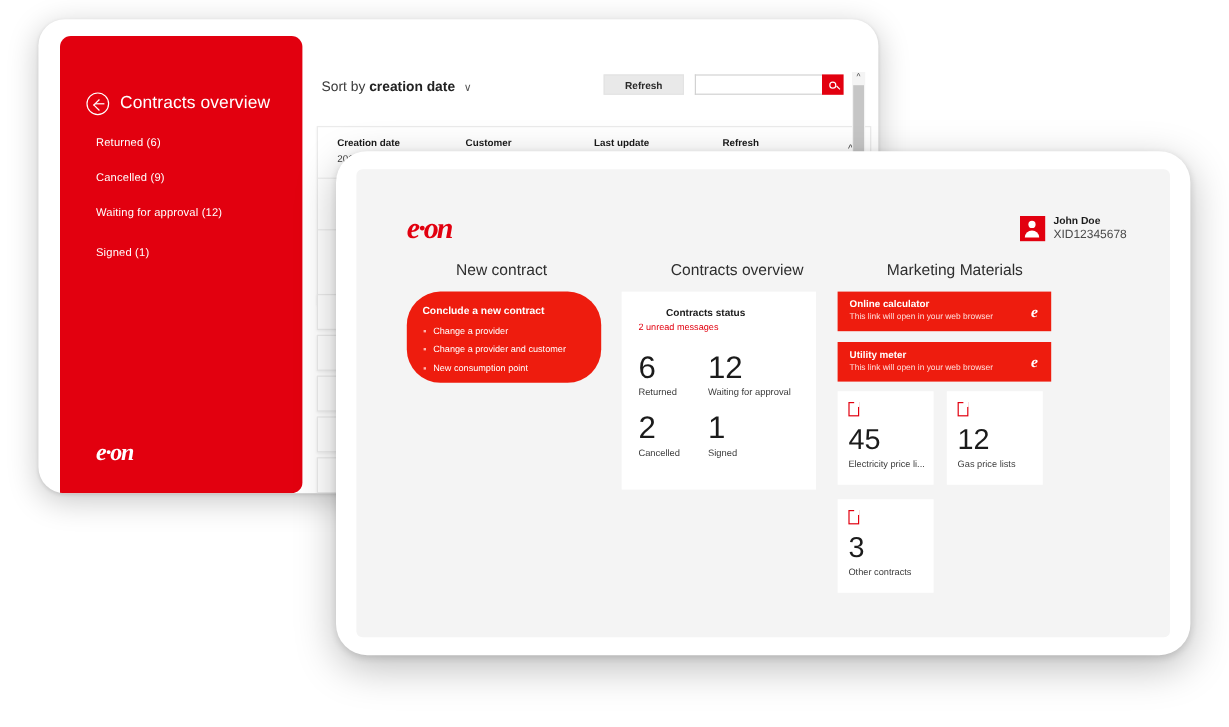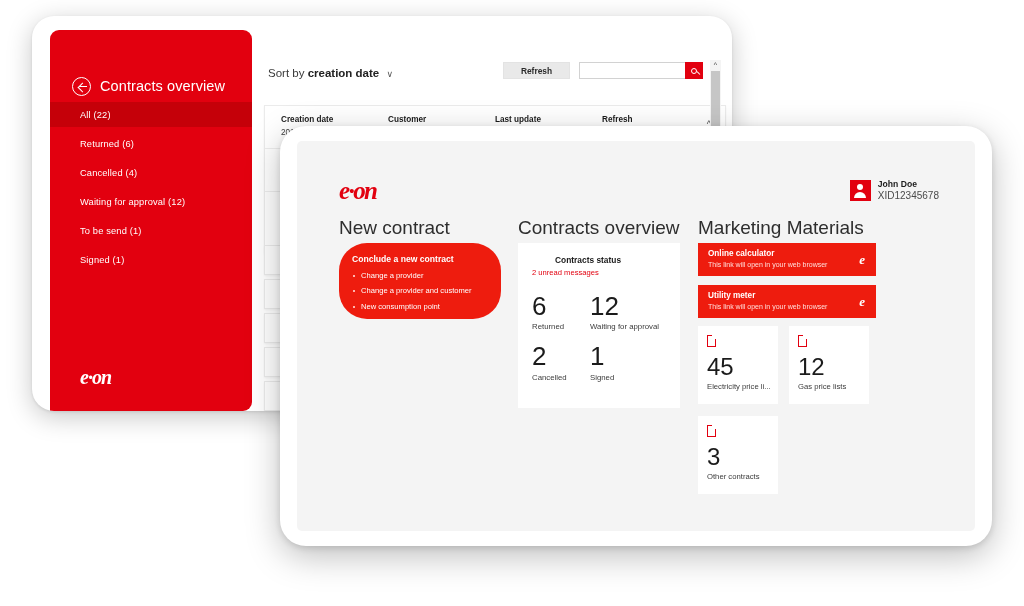--- a/index.html
+++ b/index.html
@@ -277,24 +277,25 @@
     position: absolute; bottom: 3.5px; left: 4.5px;
     width: 12px; height: 6px;
     background: #fff;
     border-radius: 6px 6px 0 0;
   }
   .user-name { font-size: 8.6px; font-weight: bold; color: #1b1b1b; line-height: 1.25; }
   .user-id   { font-size: 10px; color: #4a4a4a; line-height: 1.25; }
 
   .col-title {
     position: absolute;
-    font-size: 19px;
+    font-size: 13px;
     color: #2e2e2e;
     font-weight: 400;
     white-space: nowrap;
+    margin-left: 41px;
   }
   #t-new      { left: 42px;  top: 76px; }
   #t-overview { left: 221px; top: 76px; }
   #t-market   { left: 401px; top: 76px; }
 
   
   #new-contract-card {
     position: absolute;
     left: 42px; top: 102px;
     width: 162px; height: 76px;
@@ -391,39 +392,33 @@
 <div id="stage">
 
   <div id="back-window">
 
     <div id="sidebar">
       <div class="sb-header">
         <div class="back-circle"></div>
         <div class="sb-title">Contracts overview</div>
       </div>
 
-      <div class="sb-item active">
-        <span>All (22)</span>
-      </div>
       <div class="sb-spacer"></div>
       <div class="sb-item">
         <span>Returned (6)</span>
       </div>
       <div class="sb-spacer"></div>
       <div class="sb-item">
-        <span>Cancelled (4)</span>
+        <span>Cancelled (9)</span>
       </div>
       <div class="sb-spacer"></div>
       <div class="sb-item">
         <span>Waiting for approval (12)</span>
       </div>
       <div class="sb-spacer"></div>
-      <div class="sb-item">
-        <span>To be send (1)</span>
-      </div>
       <div class="sb-spacer"></div>
       <div class="sb-item">
         <span>Signed (1)</span>
       </div>
 
       <div class="sb-logo">e·on</div>
     </div>
 
     <div id="list-pane">
 

